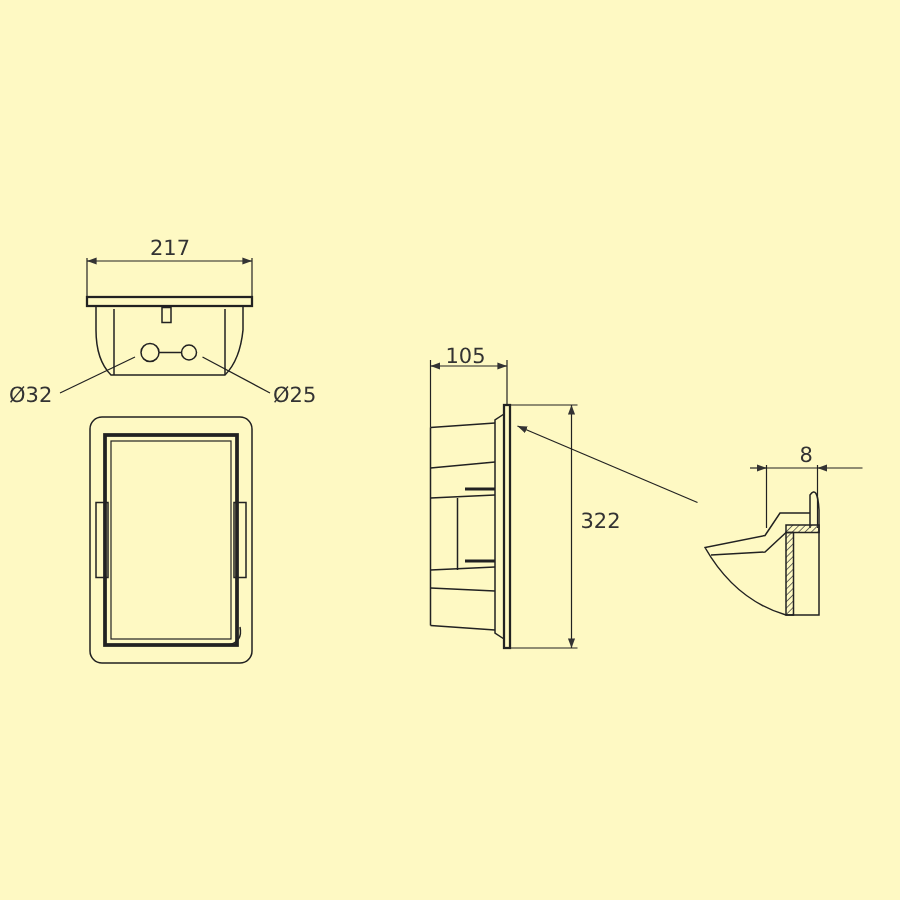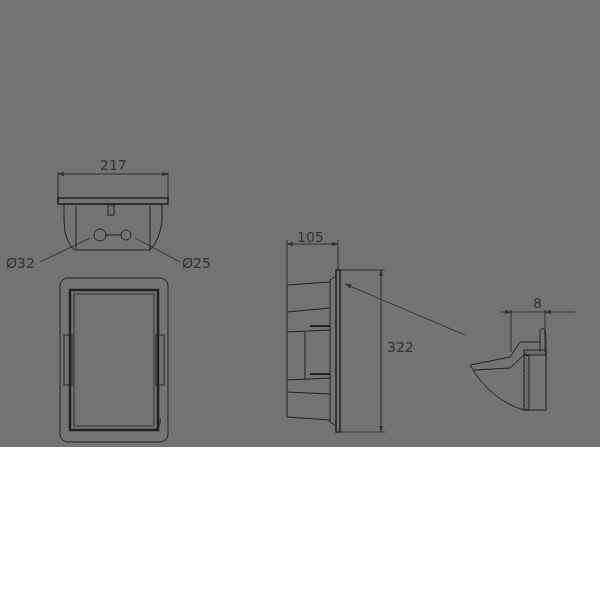--- a/index.html
+++ b/index.html
@@ -1,16 +1,16 @@
 <!DOCTYPE html>
 <html><head>
 <meta charset="utf-8">
 <style>
 html,body{margin:0;padding:0;background:#fff;}
-#canvas{position:relative;width:600px;height:447px;background:#737373;overflow:hidden;}
+#canvas{position:relative;width:600px;height:600px;background:#fef9c3;overflow:hidden;}
 svg{position:absolute;left:0;top:0;}
 .lbl{font-family:"DejaVu Sans",sans-serif;font-size:14px;fill:#333;}
 </style>
 </head>
 <body>
 
 <div id="canvas">
 <svg width="600" height="600" viewBox="0 0 600 600">
   <defs>
     <marker id="arr" markerWidth="8" markerHeight="6" refX="8" refY="3" orient="auto-start-reverse">

